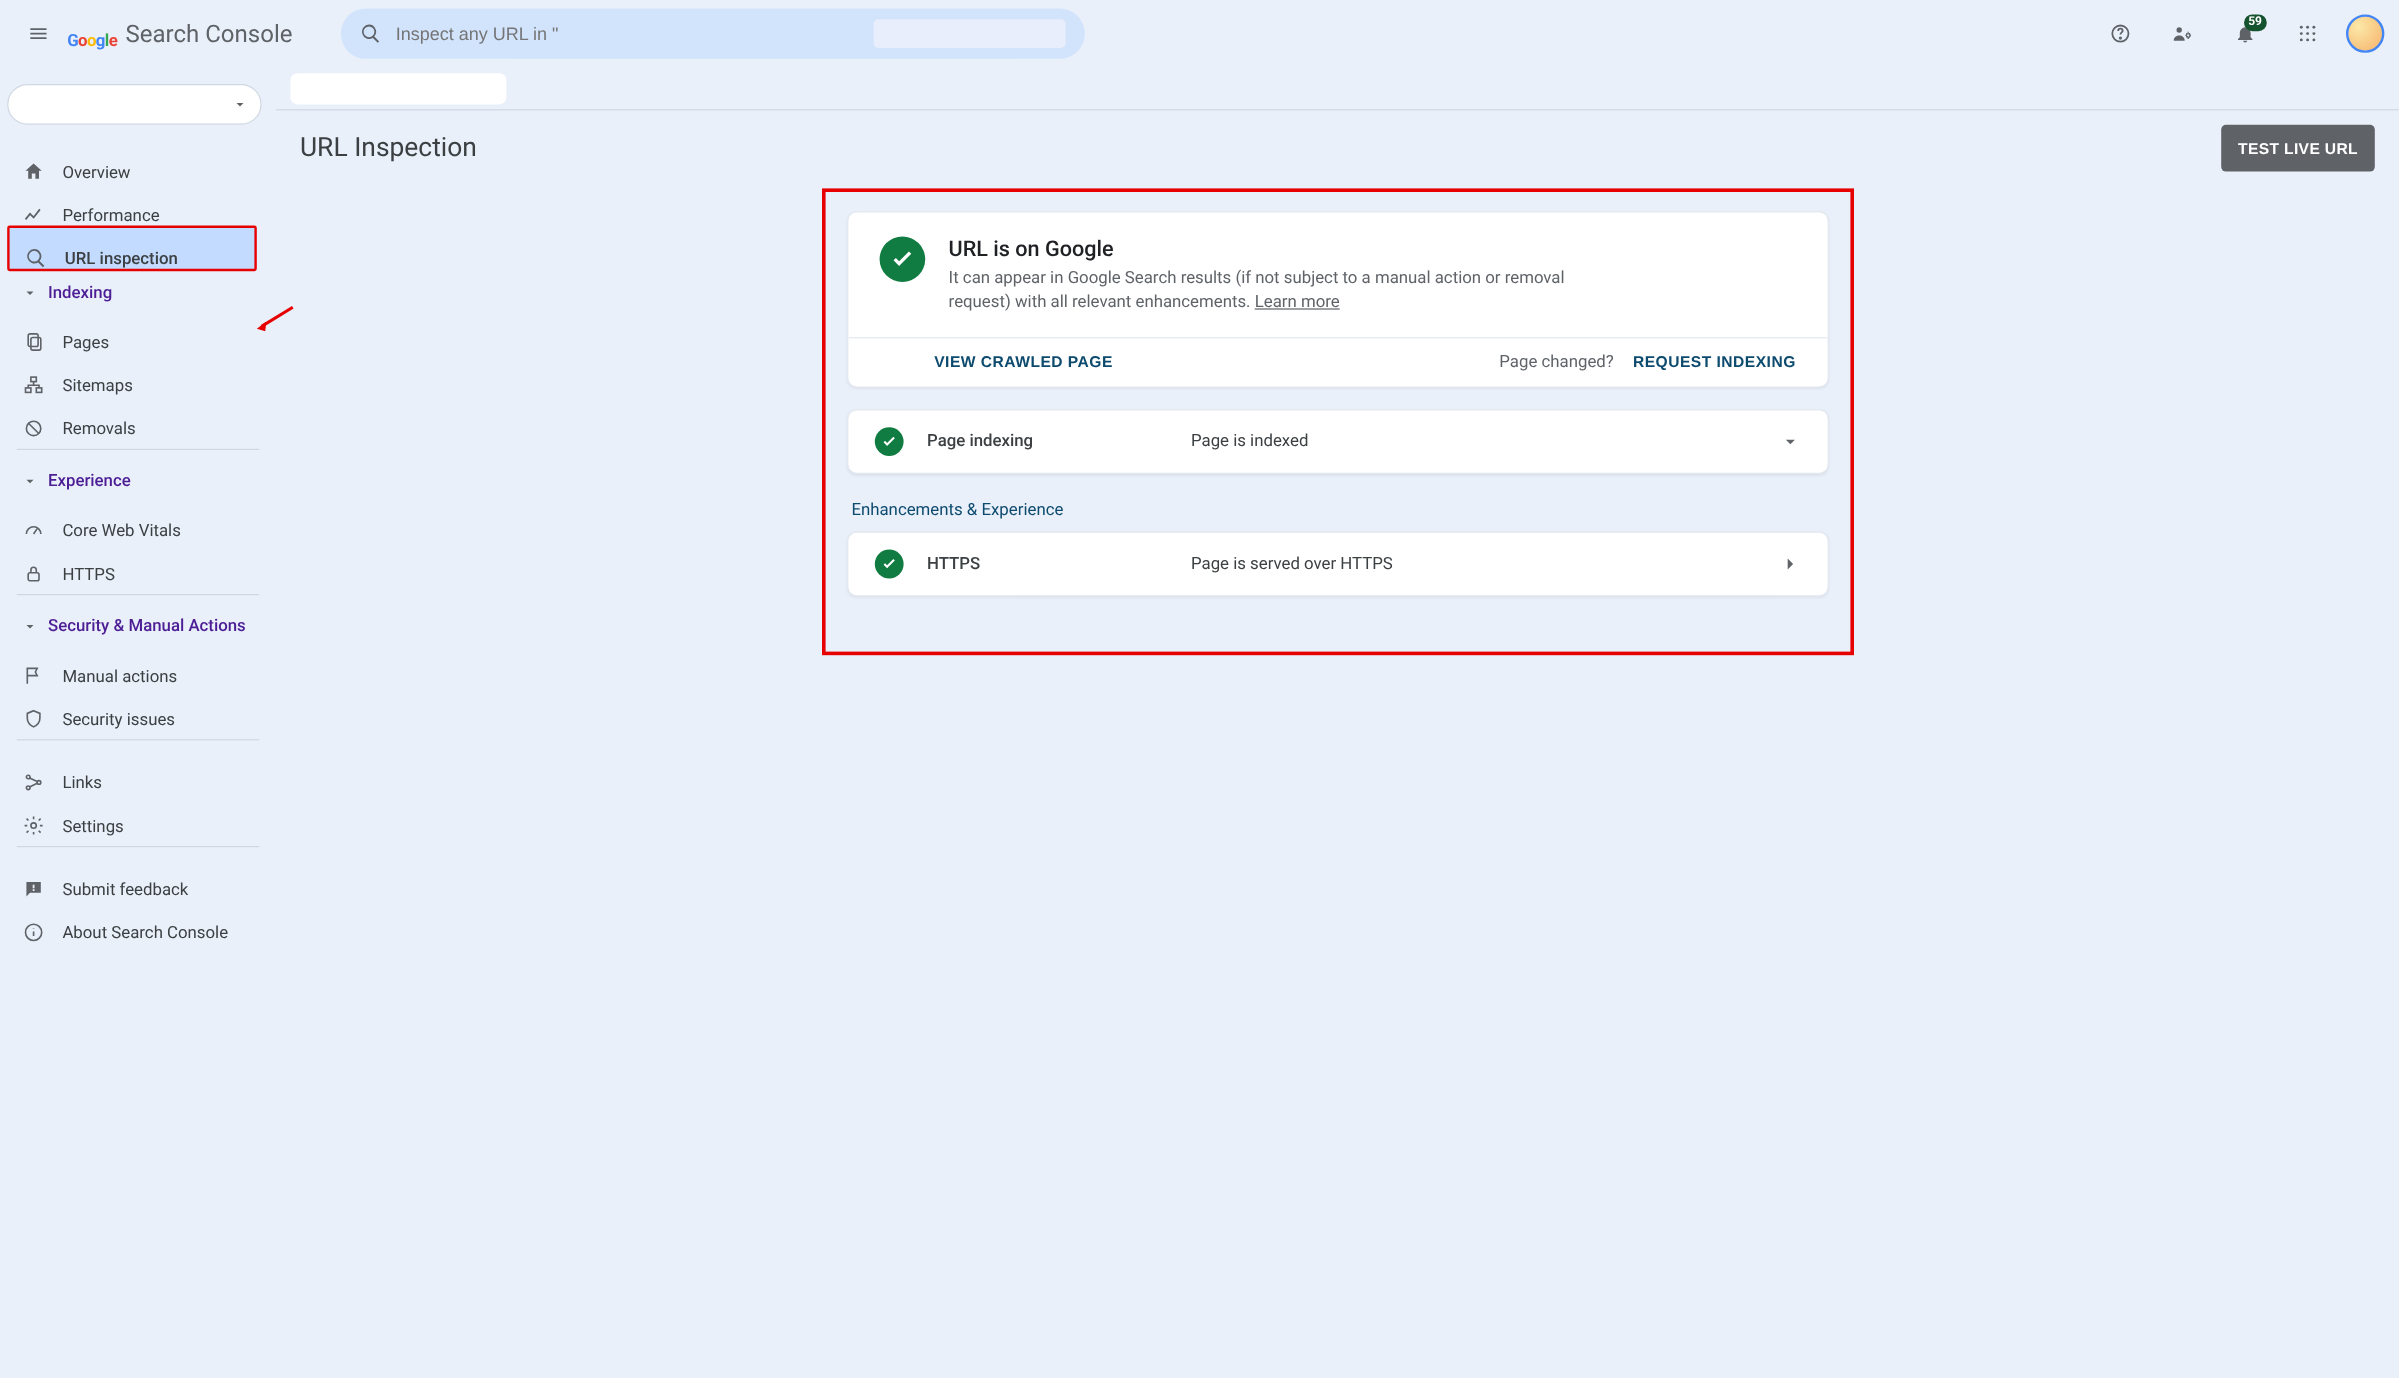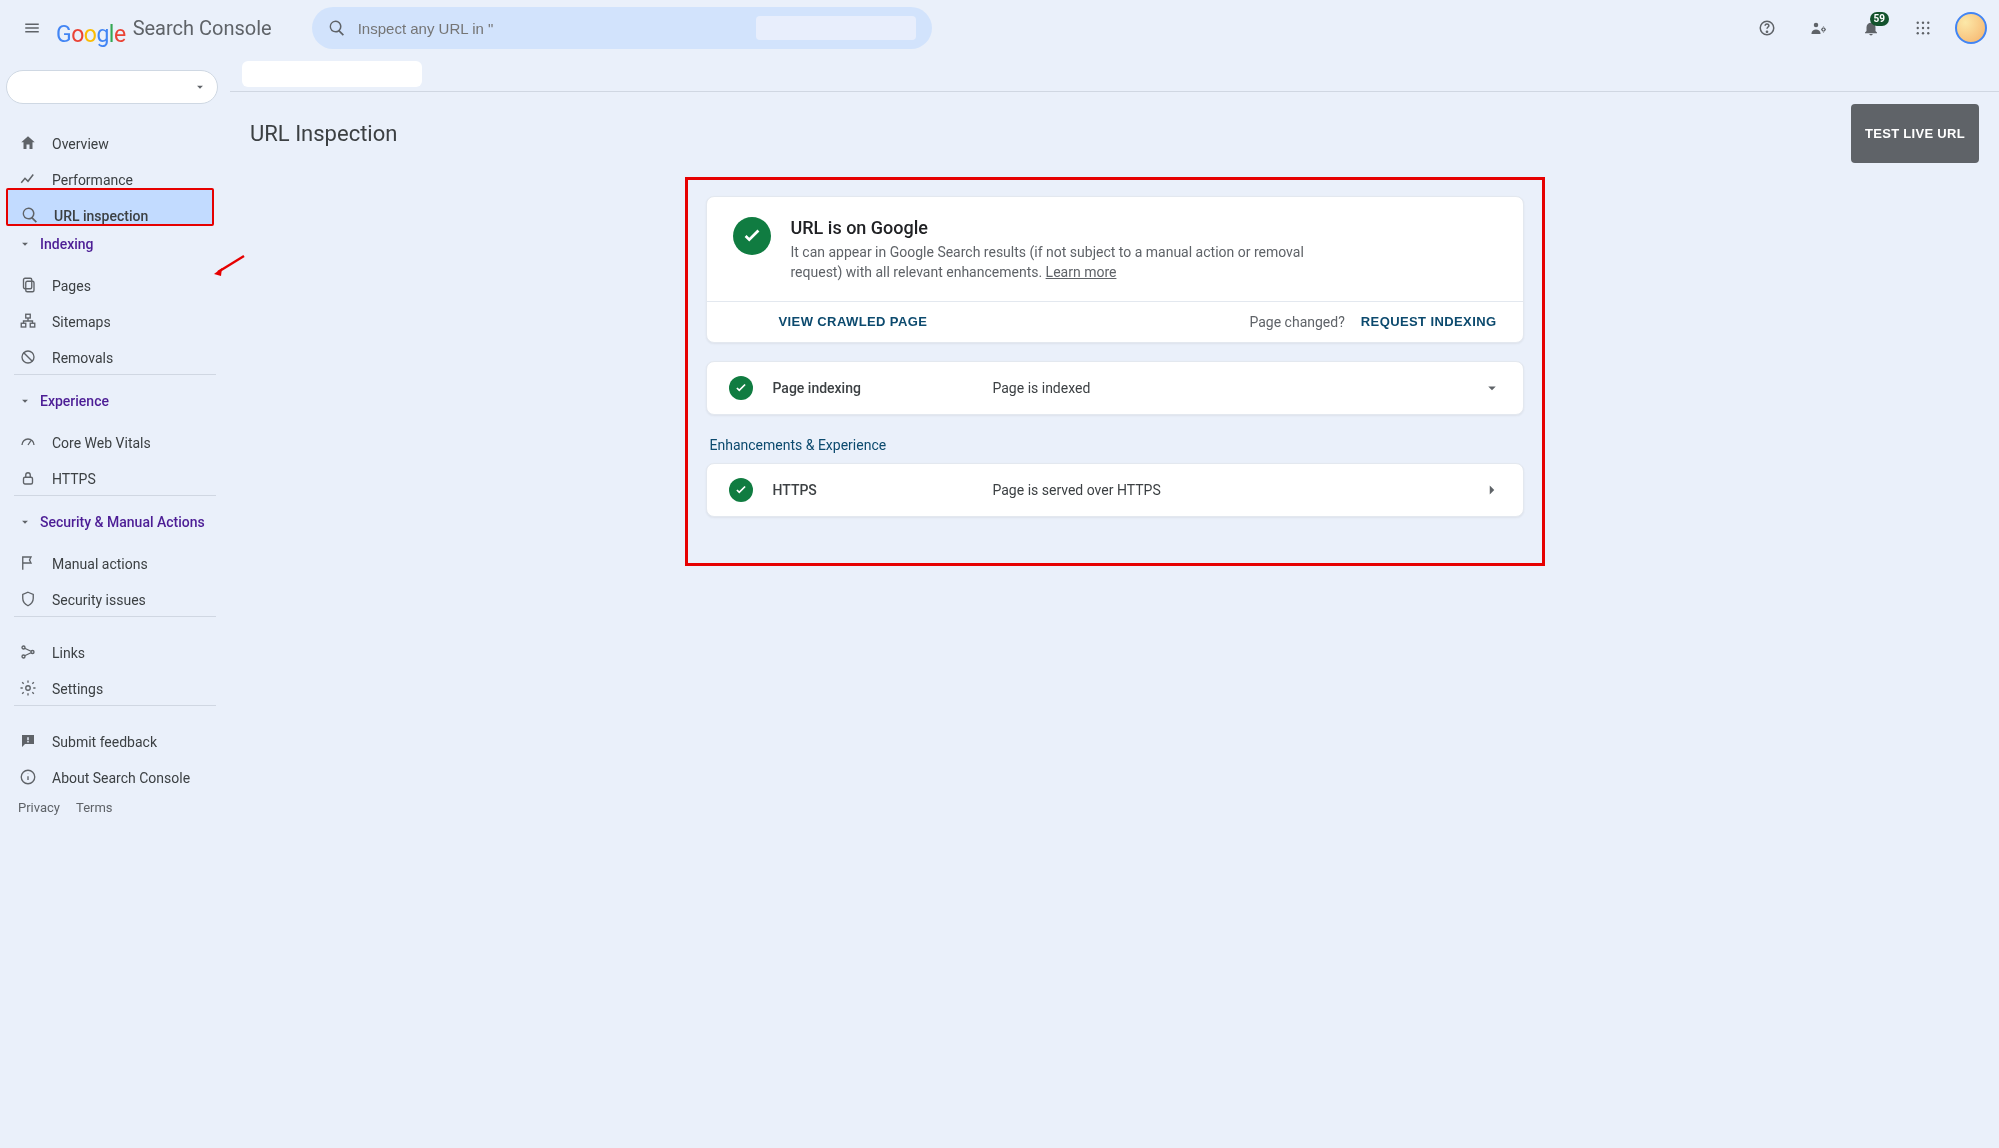--- a/index.html
+++ b/index.html
@@ -17,21 +17,21 @@
     height: 56px;
     padding: 0 12px;
     background: #eaf0fa;
   }
   .hamburger {
     width: 40px; height: 40px; display:flex; align-items:center; justify-content:center;
     border-radius: 50%; cursor:pointer;
     color:#5f6368;
   }
   .logo-group { display:flex; align-items:center; gap:4px; margin-left:4px; }
-  .g-logo { font-size: 23px; font-weight: 400; letter-spacing: -0.5px; margin-top: 12px; }
+  .g-logo { font-size: 14px; font-weight: 700; letter-spacing: -0.5px; margin-top: 12px; }
   .g-logo .b { color:#4285F4; }
   .g-logo .r { color:#EA4335; }
   .g-logo .y { color:#FBBC05; }
   .g-logo .g { color:#34A853; }
   .app-name { font-size: 20px; color:#5f6368; margin-left:3px; }
   .searchbar {
     display:flex; align-items:center;
     background:#d2e3fc;
     border-radius: 24px;
     height: 42px;
@@ -134,21 +134,21 @@
     height:26px; width:180px;
   }
   .page-head {
     display:flex; align-items:center; justify-content:space-between;
     padding:12px 20px 8px 20px;
   }
   .page-title { font-size:22px; color:#3c4043; }
   .test-btn {
     background:#5f6368; color:#fff; font-weight:600;
     font-size:13px; letter-spacing:.3px;
-    border:none; border-radius:4px; padding:22px 14px; cursor:pointer;
+    border:none; border-radius:4px; padding:12px 14px; cursor:pointer;
   }
   .content-wrap { display:flex; justify-content:center; padding:6px 20px 40px; }
   .red-frame {
     border:3px solid #e60000;
     width: 860px;
     padding:16px 18px 28px;
   }
   .card {
     background:#fff;
     border:1px solid #e3e8ef;
@@ -417,24 +417,20 @@
     <div class="nav-item">
       <span class="icon">
           <svg class="svg" viewBox="0 0 24 24" fill="none" stroke="currentColor" stroke-width="1.8">
             <circle cx="12" cy="12" r="9"></circle>
             <path d="M12 11v5M12 7.5v.5"></path>
           </svg>
         </span>
       <span>About Search Console</span>
     </div>
 
-    <div class="footer-links">
-      <span>Privacy</span>
-      <span>Terms</span>
-    </div>
   </div>
 
   <div class="main">
     <div class="url-crumb">
       <div class="crumb-chip"></div>
     </div>
 
     <div class="page-head">
       <div class="page-title">URL Inspection</div>
       <button class="test-btn">TEST LIVE URL</button>

